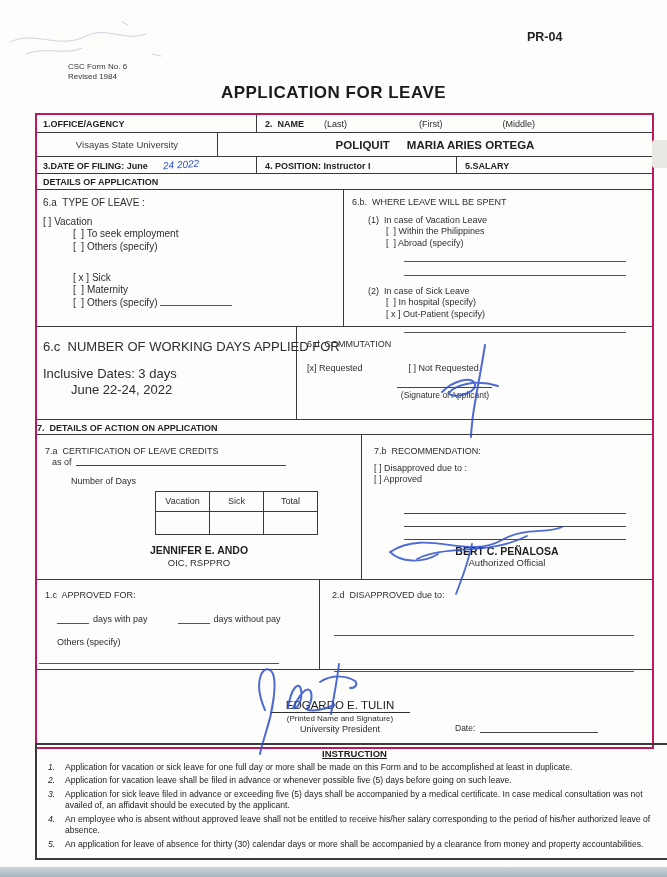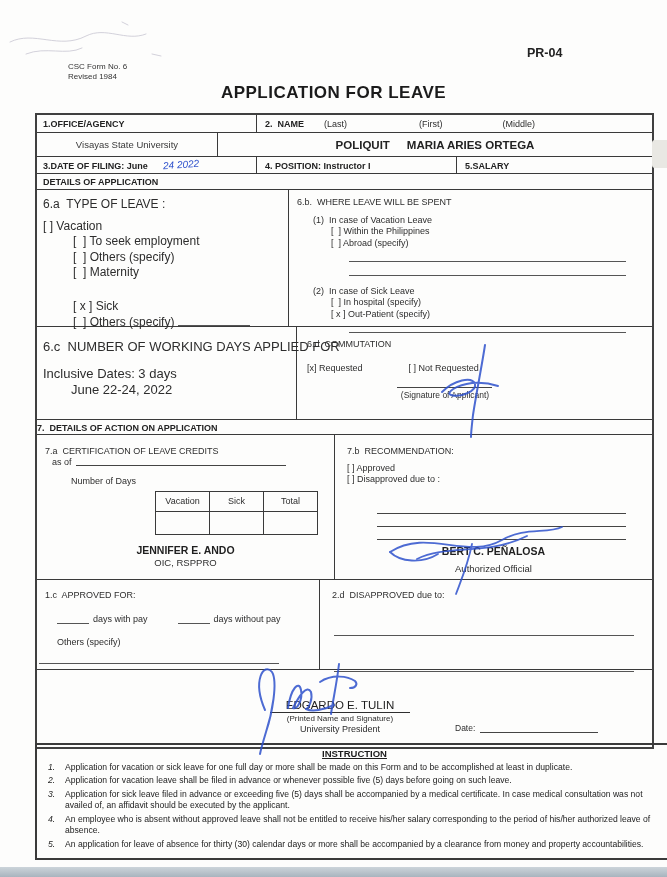--- a/index.html
+++ b/index.html
@@ -3,26 +3,26 @@
 <meta charset="utf-8">
 <style>
   * { box-sizing: border-box; margin: 0; padding: 0; }
   body { margin: 0; background: #888; }
   .page {
     position: relative; width: 667px; height: 877px;
     background: #fdfdfc; overflow: hidden;
     font-family: "Liberation Sans", sans-serif; color: #2d2d2d;
   }
   .pre { white-space: pre; }
-  .prcode { position: absolute; top: 46px; left: 527px; font-weight: bold; font-size: 12.5px; color: #222; }
+  .prcode { position: absolute; top: 30px; left: 527px; font-weight: bold; font-size: 12.5px; color: #222; }
   .formno { position: absolute; top: 62px; left: 68px; font-size: 8px; line-height: 1.3; color: #333; }
   .doc-title { position: absolute; top: 83px; left: 0; width: 667px; text-align: center;
     font-size: 17px; font-weight: bold; letter-spacing: .5px; color: #1b1b1b; }
 
-  .formtable { position: absolute; left: 35px; top: 113px; width: 619px; border: 2px solid #404040; background: transparent; }
+  .formtable { position: absolute; left: 35px; top: 113px; width: 619px; border: 2px solid #be185d; background: transparent; }
   .row { display: flex; border-bottom: 1px solid #3a3a3a; }
   .row:last-child { border-bottom: none; }
 
   .row-head { height: 18px; }
   .c-office { width: 220px; border-right: 1px solid #3a3a3a; padding: 4px 0 0 6px; font-weight: bold; font-size: 9px; color: #222; }
   .c-name-head { flex: 1; display: flex; padding: 4px 8px 0 8px; font-size: 9px; }
   .nh-label { font-weight: bold; color: #222; }
   .nh-last { margin-left: 20px; } .nh-first { margin-left: 72px; } .nh-middle { margin-left: 60px; }
 
   .row-vals { height: 24px; }
@@ -31,57 +31,57 @@
 
   .row-pos { height: 17px; }
   .c-date { width: 220px; border-right: 1px solid #3a3a3a; font-size: 9px; font-weight: bold; padding: 4px 0 0 6px; position: relative; color: #222; }
   .written-date { position: absolute; left: 126px; top: 2px; font-style: italic; font-size: 10px; font-weight: normal; transform: rotate(-4deg); }
   .c-pos { width: 200px; border-right: 1px solid #3a3a3a; font-size: 9px; font-weight: bold; padding: 4px 0 0 8px; color: #222; }
   .c-sal { flex: 1; font-size: 9px; font-weight: bold; padding: 4px 0 0 8px; color: #222; }
 
   .row-details { height: 16px; font-weight: bold; font-size: 9px; padding: 3px 0 0 6px; color: #222; }
 
   .row-6ab { height: 137px; }
-  .c-6a { width: 252px; border-right: 1px solid #3a3a3a; padding: 5px 6px; font-size: 12px; }
+  .c-6a { width: 307px; border-right: 1px solid #3a3a3a; padding: 5px 6px; font-size: 10px; }
   .c-6b { flex: 1; padding: 5px 8px; font-size: 9px; }
   .ln { margin-top: 1.5px; white-space: pre; }
   .ind1 { margin-left: 30px; }
   .ind-case { margin-left: 16px; }
   .ind-opt { margin-left: 34px; }
   .gap8 { margin-top: 8px; } .gap10 { margin-top: 10px; } .gap20 { margin-top: 20px; } .gap12 { margin-top: 12px; }
   .short-line { display: inline-block; width: 72px; border-bottom: 1px solid #555; height: 8px; }
   .bline { border-bottom: 1px solid #555; height: 12px; margin: 2px 18px 0 52px; }
 
   .row-6cd { height: 93px; }
   .c-6c { width: 260px; border-right: 1px solid #3a3a3a; padding: 10px 6px; font-size: 13px; }
   .c-6d { flex: 1; position: relative; padding: 10px 10px; font-size: 9px; }
   .comm-opts { display: flex; margin-top: 14px; }
   .comm-opt2 { margin-left: 46px; }
   .sig-line-6d { position: absolute; left: 100px; top: 60px; width: 95px; border-bottom: 1px solid #444; }
   .sig-caption { position: absolute; left: 62px; top: 63px; width: 172px; text-align: center; font-size: 8.5px; }
 
   .row-7head { height: 15px; text-align: center; font-weight: bold; font-size: 9px; padding-top: 2.5px; color: #222; }
 
   .row-7ab { height: 145px; }
-  .c-7a { width: 298px; border-right: 1px solid #3a3a3a; padding: 9px 8px; font-size: 9px; position: relative; }
+  .c-7a { width: 325px; border-right: 1px solid #3a3a3a; padding: 9px 8px; font-size: 9px; position: relative; }
   .asof-row { display: flex; margin-left: 7px; margin-top: 1px; }
   .uline { flex: 0 0 auto; width: 210px; border-bottom: 1px solid #444; margin-left: 4px; height: 9px; }
   .days-label { margin-top: 9px; margin-left: 26px; }
   table.credits { border-collapse: collapse; margin: 5px 0 0 110px; }
   table.credits th, table.credits td { border: 1px solid #3a3a3a; width: 54px; font-weight: normal; font-size: 9px; text-align: center; color: #2d2d2d; }
   table.credits th { height: 20px; }
   table.credits td { height: 23px; }
   .cert-name { margin-top: 9px; text-align: center; font-weight: bold; font-size: 10.5px; color: #1f1f1f; }
   .cert-pos { text-align: center; font-size: 9.5px; margin-top: 1px; }
   .c-7b { flex: 1; padding: 9px 12px; font-size: 9px; position: relative; }
   .rec-opts { margin-top: 7px; }
   .rec-lines { margin: 17px 14px 0 30px; }
   .rline { border-bottom: 1px solid #444; height: 13px; }
   .rec-name { margin-top: 5px; text-align: center; font-weight: bold; font-size: 10.5px; color: #1f1f1f; }
-  .rec-pos { text-align: center; font-size: 9.5px; margin-top: 6px; }
+  .rec-pos { text-align: center; font-size: 9.5px; margin-top: 0; }
 
   .row-7cd { height: 90px; }
   .c-7c { width: 283px; border-right: 1px solid #3a3a3a; padding: 8px 8px; font-size: 9px; position: relative; }
   .pay-row { display: flex; margin-top: 14px; margin-left: 12px; align-items: flex-end; }
   .mini-line { display: inline-block; width: 32px; border-bottom: 1px solid #555; height: 8px; margin-right: 4px; }
   .pay2 { margin-left: 30px; }
   .others-label { margin-top: 13px; margin-left: 12px; }
   .bottom-line-7c { position: absolute; left: 2px; bottom: 5px; width: 240px; border-bottom: 1px solid #555; }
   .c-7d { flex: 1; padding: 8px 12px; position: relative; font-size: 9px; }
   .dline { border-bottom: 1px solid #555; height: 10px; margin: 0 6px 0 2px; }
@@ -156,22 +156,22 @@
     </div>
 
     <div class="row row-details">DETAILS OF APPLICATION</div>
 
     <div class="row row-6ab">
       <div class="c-6a">
         <div class="ln">6.a  TYPE OF LEAVE :</div>
         <div class="ln gap8"><span class="pre">[ ]</span><span> </span><span>Vacation</span></div>
         <div class="ln ind1"><span class="pre">[  ]</span><span> </span><span>To seek employment</span></div>
         <div class="ln ind1"><span class="pre">[  ]</span><span> </span><span>Others (specify)</span></div>
+        <div class="ln ind1 gap20"><span class="pre">[ x ]</span><span> </span><span>Sick</span></div>
         <div class="ln ind1"><span class="pre">[  ]</span><span> </span><span>Maternity</span></div>
-        <div class="ln ind1 gap20"><span class="pre">[ x ]</span><span> </span><span>Sick</span></div>
         <div class="ln ind1"><span class="pre">[  ]</span><span> </span><span>Others (specify)</span><span> </span><span class="short-line"></span></div>
       </div>
       <div class="c-6b">
         <div class="ln">6.b.  WHERE LEAVE WILL BE SPENT</div>
         <div class="ln ind-case gap8">(1)  In case of Vacation Leave</div>
         <div class="ln ind-opt"><span class="pre">[  ]</span><span> </span><span>Within the Philippines</span></div>
         <div class="ln ind-opt"><span class="pre">[  ]</span><span> </span><span>Abroad (specify)</span></div>
         <div class="bline"></div>
         <div class="bline"></div>
         <div class="ln ind-case gap10">(2)  In case of Sick Leave</div>
@@ -221,22 +221,22 @@
             <td></td>
           </tr>
         </tbody>
           </table>
         <div class="cert-name">JENNIFER E. ANDO</div>
         <div class="cert-pos">OIC, RSPPRO</div>
       </div>
       <div class="c-7b">
         <div class="ln">7.b  RECOMMENDATION:</div>
         <div class="rec-opts">
+          <div class="ln"><span class="pre">[ ]</span><span> </span><span>Disapproved due to :</span></div>
           <div class="ln"><span class="pre">[ ]</span><span> </span><span>Approved</span></div>
-          <div class="ln"><span class="pre">[ ]</span><span> </span><span>Disapproved due to :</span></div>
         </div>
         <div class="rec-lines">
           <div class="rline"></div>
           <div class="rline"></div>
           <div class="rline"></div>
         </div>
         <div class="rec-name">BERT C. PEÑALOSA</div>
         <div class="rec-pos">Authorized Official</div>
       </div>
     </div>

